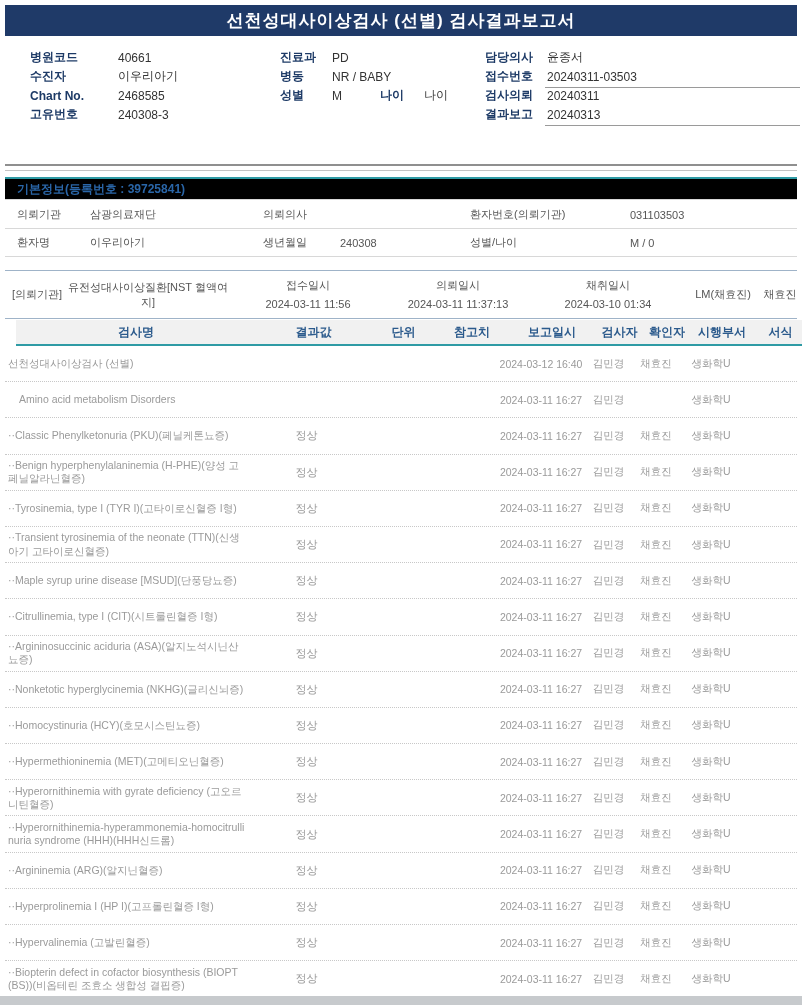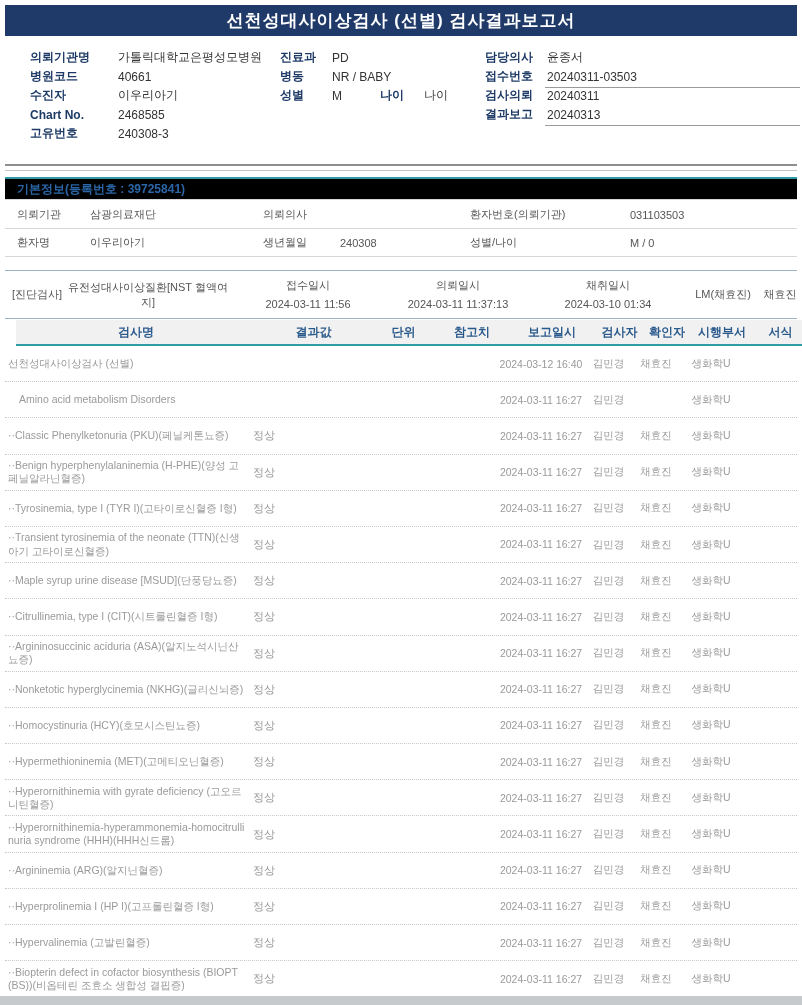--- a/index.html
+++ b/index.html
@@ -51,38 +51,34 @@
   .th{text-align:center}
   .c0{width:240px}.c1{width:115px}.c2{width:65px}.c3{width:72px}.c4{width:88px}
   .c5{width:47px}.c6{width:48px}.c7{width:62px}.c8{width:55px}
 
   .tbody{position:absolute;left:5px;top:346px;width:792px}
   .trow{display:flex;align-items:center;height:36.2px;border-bottom:1px dotted #c8c8c8;
     font-size:10.5px;color:#9a9a9a;overflow:hidden}
   .td{text-align:center}
   .td.c0{text-align:left;padding-left:3px;word-break:break-all;line-height:1.25}
   .td.c0.ind{padding-left:14px}
-  .td.c1{text-align:left;padding-left:8px;font-size:11px}
+  .td.c1{text-align:center;padding-left:8px;font-size:11px}
   .td.c4{line-height:1.35}
 
   .bottom-strip{position:absolute;left:0;top:996px;width:802px;height:9px;background:#c7cacd}
 </style>
 </head>
 <body>
 
 <div class="page">
 
   <div class="titlebar">선천성대사이상검사 (선별) 검사결과보고서</div>
 
   <div class="phdr">
     <div class="phdr-col phdr-col1" id="phdr-col1">
-        <div class="phdr-row">
-          <span class="phdr-label">의뢰기관명</span>
-          <span class="phdr-value">가톨릭대학교은평성모병원</span>
-        </div>
         <div class="phdr-row">
           <span class="phdr-label">병원코드</span>
           <span class="phdr-value">40661</span>
         </div>
         <div class="phdr-row">
           <span class="phdr-label">수진자</span>
           <span class="phdr-value">이우리아기</span>
         </div>
         <div class="phdr-row">
           <span class="phdr-label">Chart No.</span>
@@ -146,21 +142,21 @@
         <div class="bi-l0">환자명</div>
         <div class="bi-v0">이우리아기</div>
         <div class="bi-l1">생년월일</div>
         <div class="bi-v1">240308</div>
         <div class="bi-l2">성별/나이</div>
         <div class="bi-v2">M / 0</div>
       </div>
     </div>
 
   <div class="diag">
-    <div class="diag-cat">[진단검사]</div>
+    <div class="diag-cat">[의뢰기관]</div>
     <div class="diag-name">유전성대사이상질환[NST 혈액여지]</div>
     <div id="diag-times" style="display:contents"><div class="diag-time">
           <div>접수일시</div>
           <div>2024-03-11 11:56</div>
         </div><div class="diag-time">
           <div>의뢰일시</div>
           <div>2024-03-11 11:37:13</div>
         </div><div class="diag-time">
           <div>채취일시</div>
           <div>2024-03-10 01:34</div>

